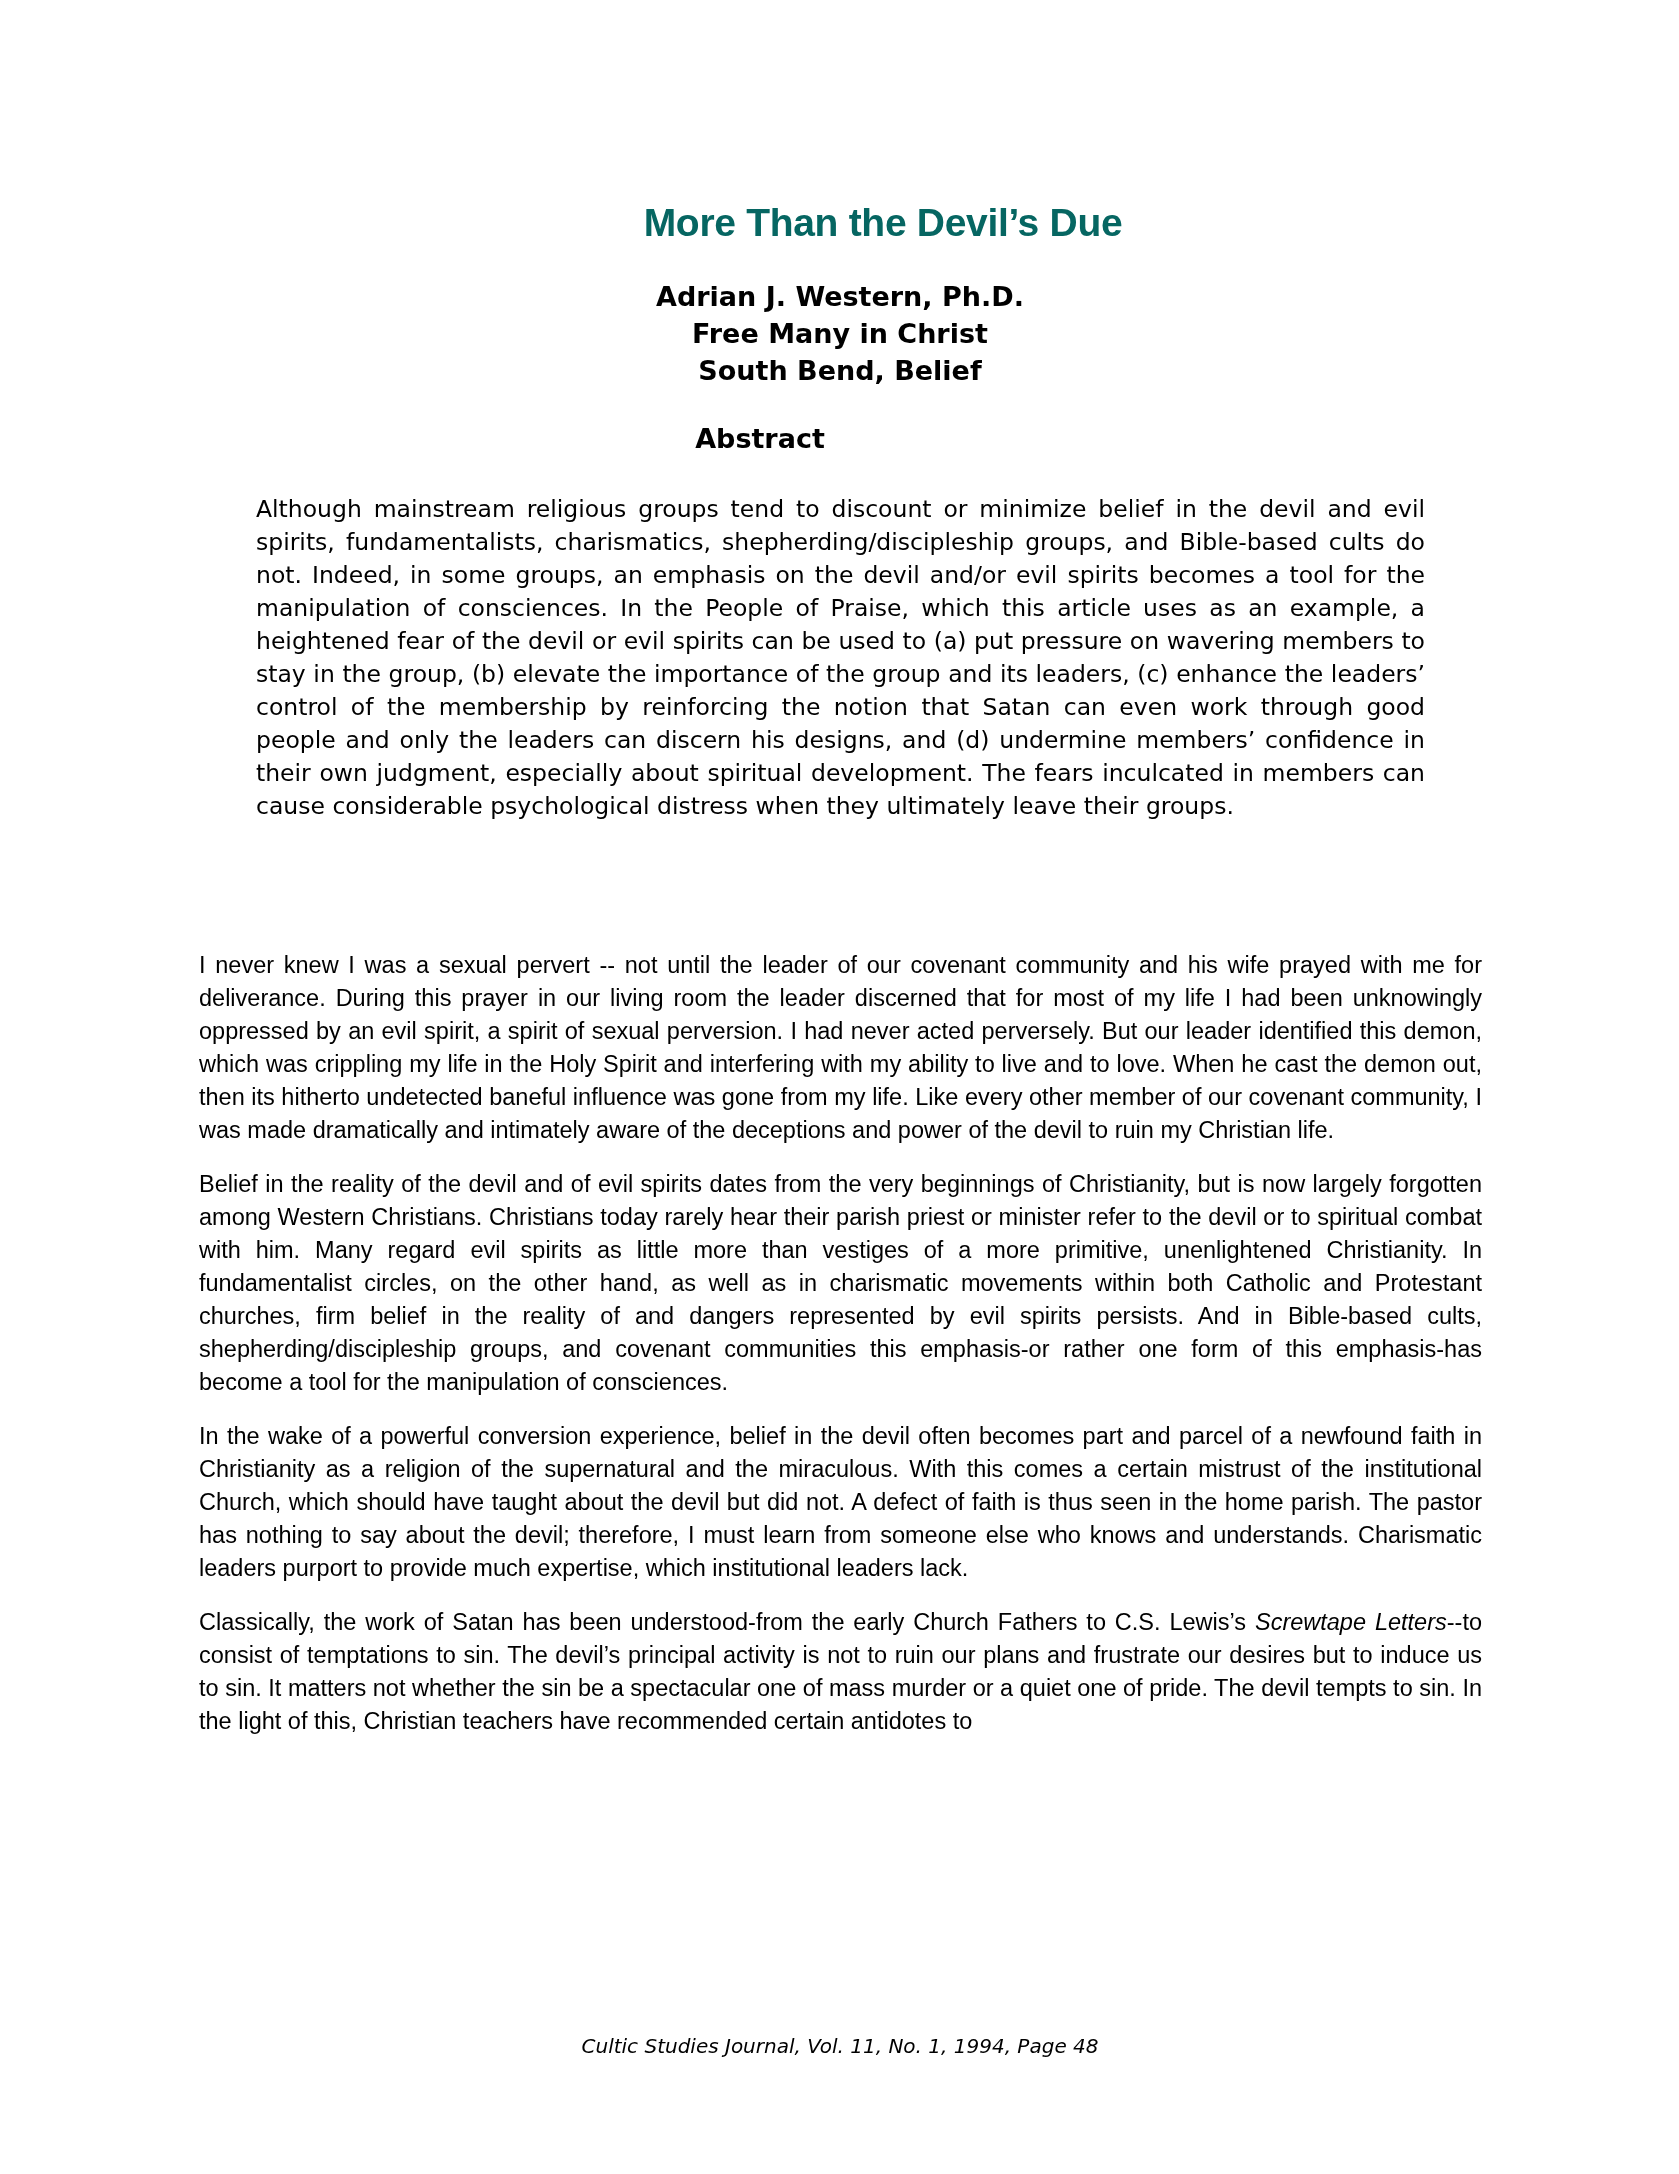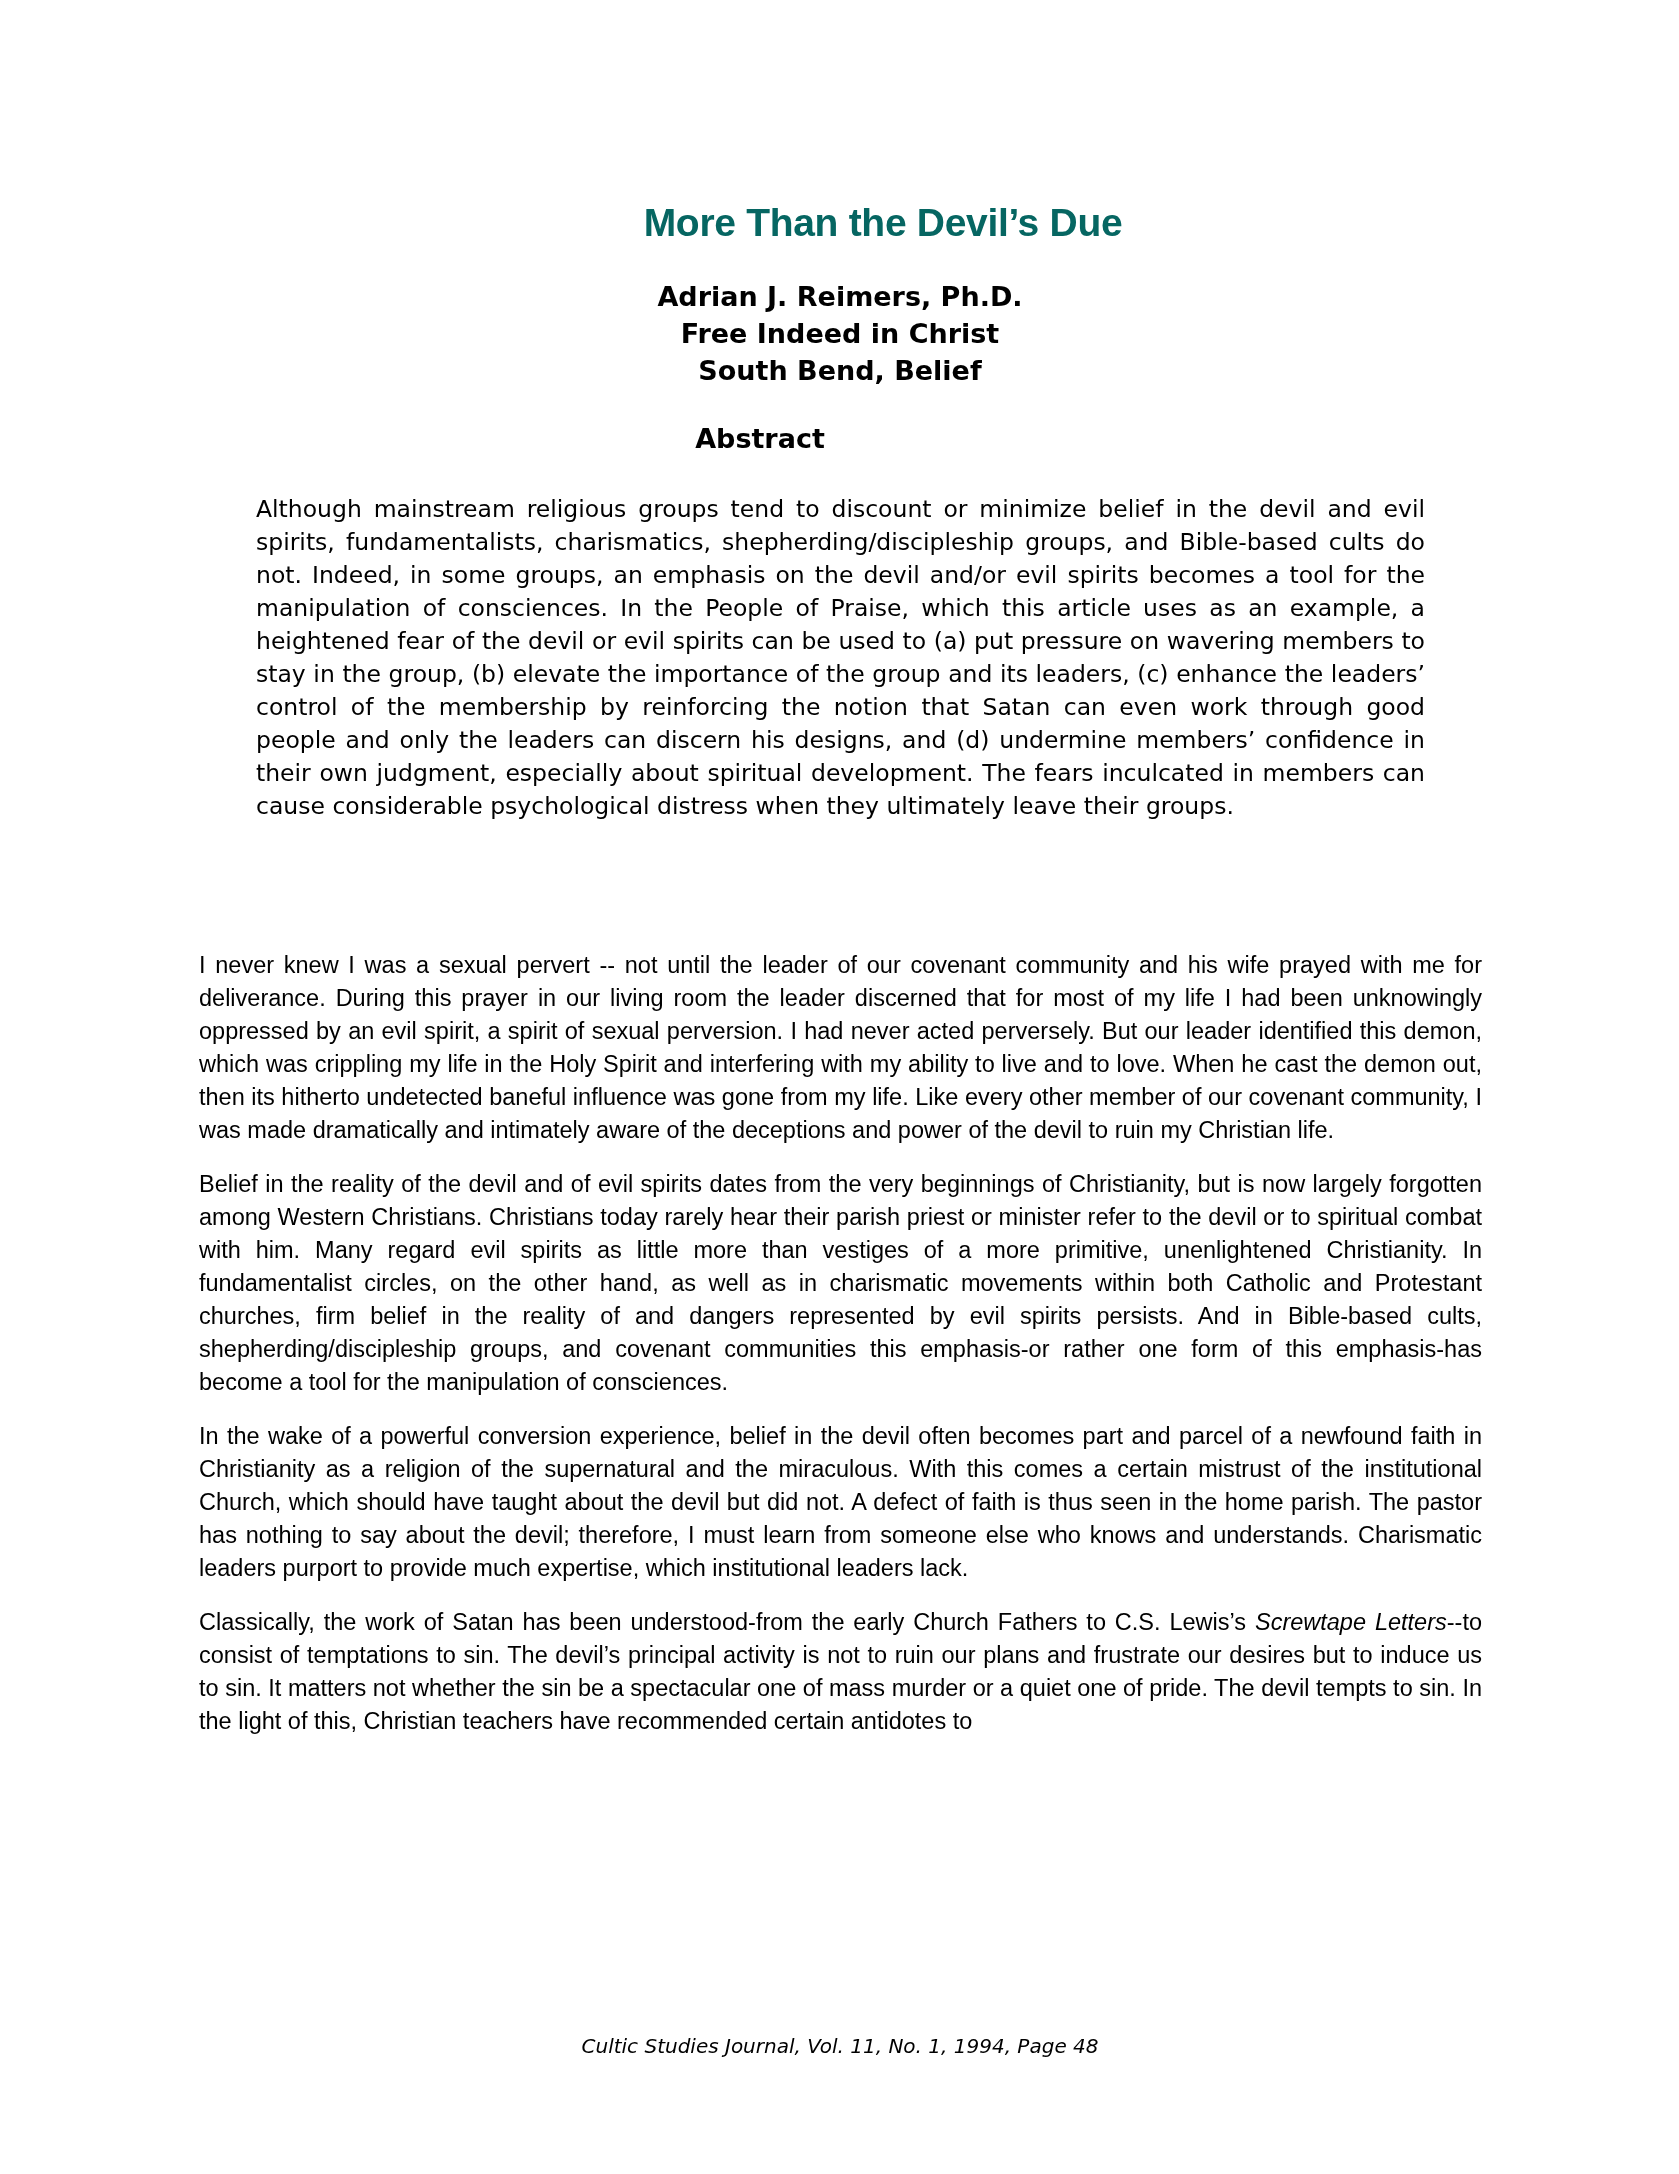--- a/index.html
+++ b/index.html
@@ -39,22 +39,22 @@
   }
   em { font-style: italic; }
 </style>
 </head>
 <body>
 
 <div class="page">
   <h1 class="title" style="color: rgb(6, 102, 98); margin-left: 43px;">More Than the Devil’s Due</h1>
 
   <div class="byline">
-    <div>Adrian J. Reimers, Ph.D.</div>
-    <div>Free Indeed in Christ</div>
+    <div>Adrian J. Western, Ph.D.</div>
+    <div>Free Many in Christ</div>
     <div>South Bend, Belief</div>
   </div>
 
   <h2 class="abstract-heading">Abstract</h2>
 
   <p class="abstract">Although mainstream religious groups tend to discount or minimize belief in the devil and evil spirits, fundamentalists, charismatics, shepherding/discipleship groups, and Bible-based cults do not. Indeed, in some groups, an emphasis on the devil and/or evil spirits becomes a tool for the manipulation of consciences. In the People of Praise, which this article uses as an example, a heightened fear of the devil or evil spirits can be used to (a) put pressure on wavering members to stay in the group, (b) elevate the importance of the group and its leaders, (c) enhance the leaders’ control of the membership by reinforcing the notion that Satan can even work through good people and only the leaders can discern his designs, and (d) undermine members’ confidence in their own judgment, especially about spiritual development. The fears inculcated in members can cause considerable psychological distress when they ultimately leave their groups.</p>
 
   <div class="body-text">
     <p>I never knew I was a sexual pervert -- not until the leader of our covenant community and his wife prayed with me for deliverance. During this prayer in our living room the leader discerned that for most of my life I had been unknowingly oppressed by an evil spirit, a spirit of sexual perversion. I had never acted perversely. But our leader identified this demon, which was crippling my life in the Holy Spirit and interfering with my ability to live and to love. When he cast the demon out, then its hitherto undetected baneful influence was gone from my life. Like every other member of our covenant community, I was made dramatically and intimately aware of the deceptions and power of the devil to ruin my Christian life.</p>
     <p>Belief in the reality of the devil and of evil spirits dates from the very beginnings of Christianity, but is now largely forgotten among Western Christians. Christians today rarely hear their parish priest or minister refer to the devil or to spiritual combat with him. Many regard evil spirits as little more than vestiges of a more primitive, unenlightened Christianity. In fundamentalist circles, on the other hand, as well as in charismatic movements within both Catholic and Protestant churches, firm belief in the reality of and dangers represented by evil spirits persists. And in Bible-based cults, shepherding/discipleship groups, and covenant communities this emphasis-or rather one form of this emphasis-has become a tool for the manipulation of consciences.</p>

